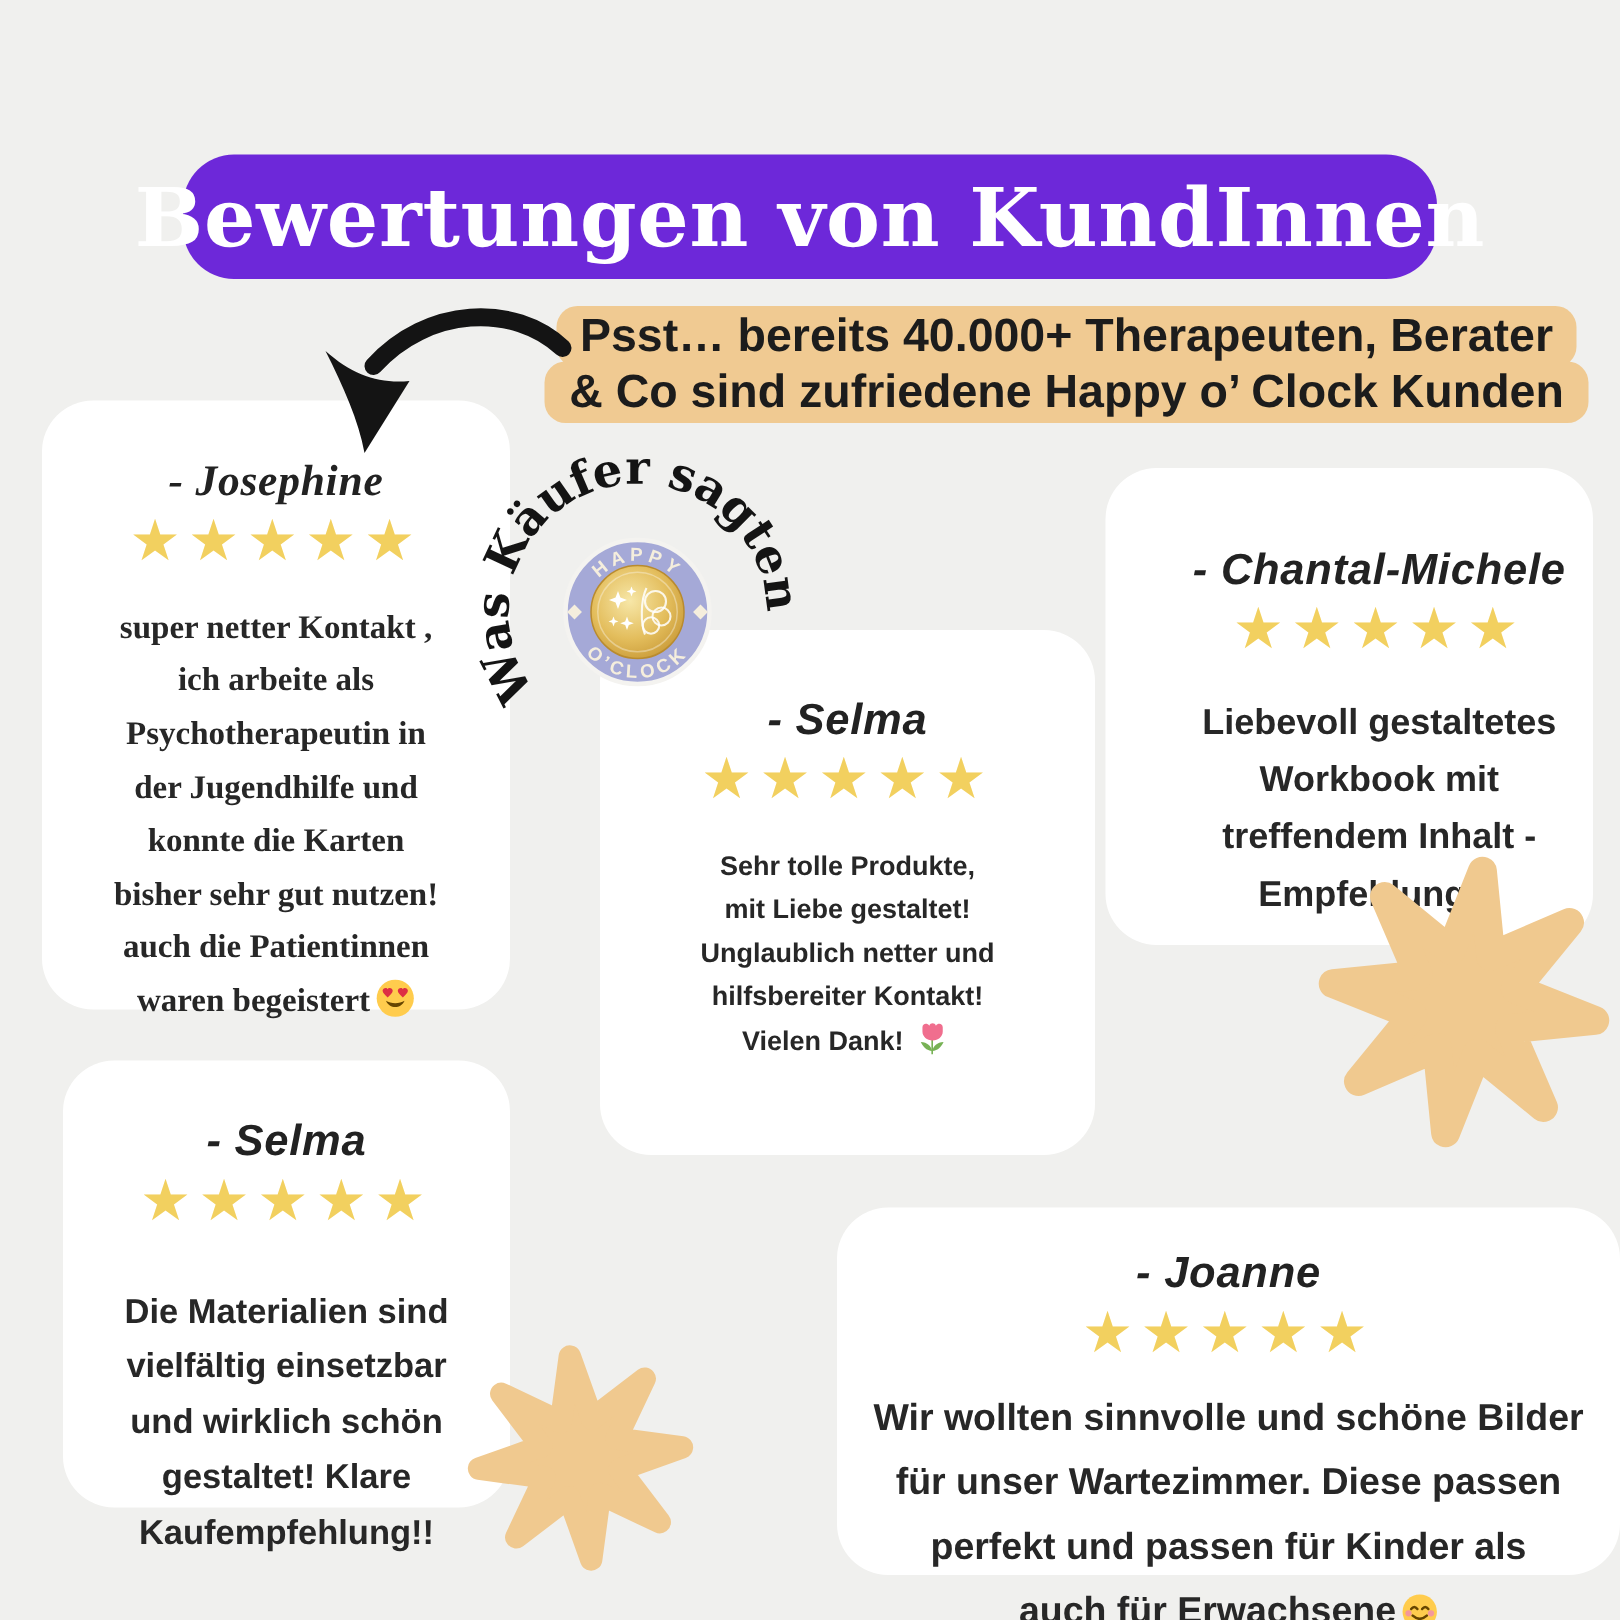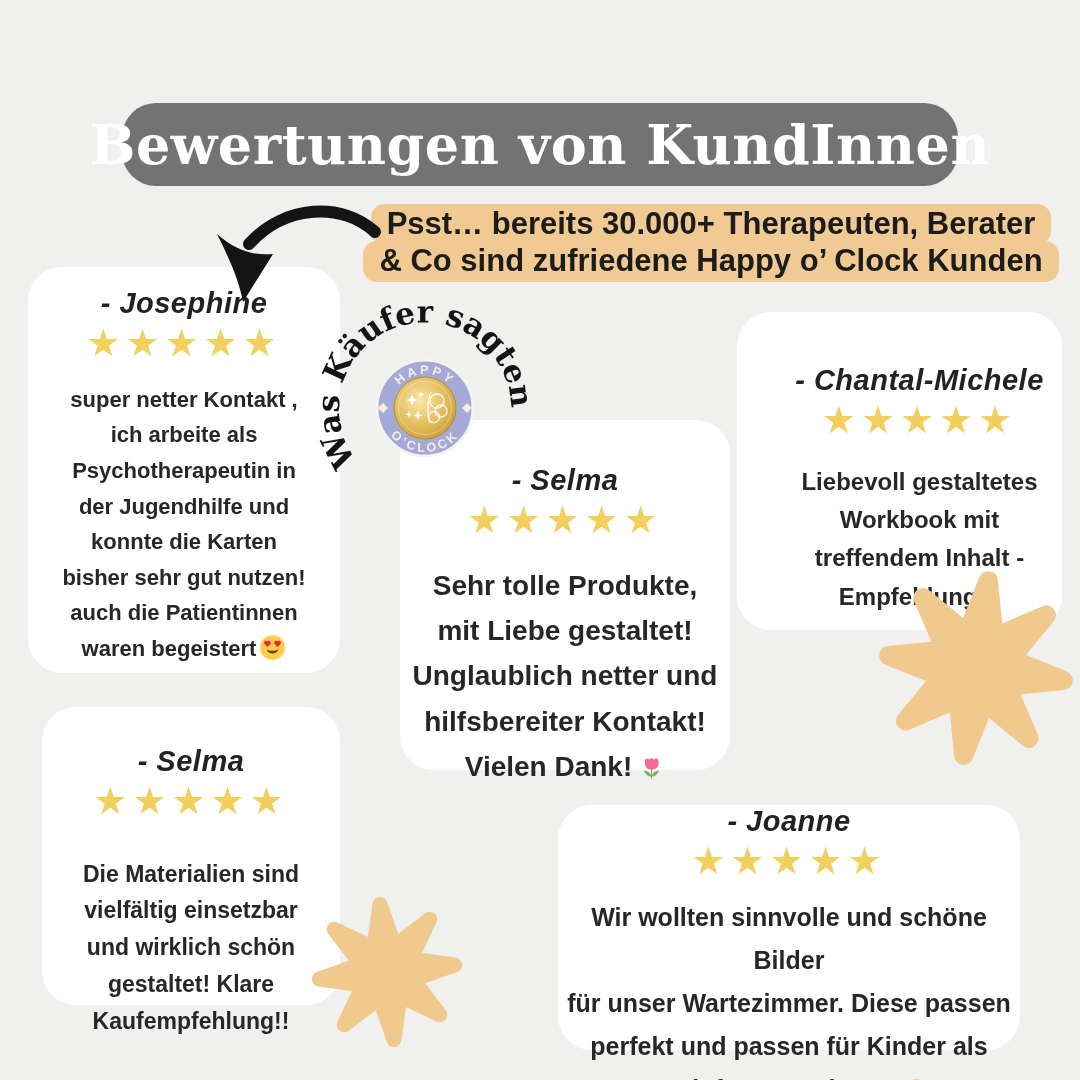--- a/index.html
+++ b/index.html
@@ -1,65 +1,65 @@
 <!DOCTYPE html>
 <html><head>
 <meta charset="utf-8">
 <style>
   html,body{margin:0;padding:0;background:#d8d8d6;}
   .canvas{position:relative;width:1080px;height:1080px;background:#f0f0ee;overflow:hidden;
           font-family:"Liberation Sans",sans-serif;color:#242424;}
 
   
   .title-banner{position:absolute;left:122px;top:103px;width:836px;height:83px;
-    background:#737373;border-radius:34px;display:flex;align-items:center;justify-content:center;z-index:4;}
+    background:#6d28d9;border-radius:34px;display:flex;align-items:center;justify-content:center;z-index:4;}
   .title-banner h1{margin:0;font-family:"DejaVu Serif","Liberation Serif",serif;font-weight:bold;
     font-size:54px;color:#ffffff;letter-spacing:0.5px;white-space:nowrap;}
 
   
   .promo{position:absolute;left:345px;top:204px;width:732px;text-align:center;z-index:4;line-height:1;}
   .promo .hl{display:inline-block;background:#f0ca92;border-radius:14px;padding:4px 16px 6px;
     font-size:31px;font-weight:bold;color:#1c1c1c;white-space:nowrap;}
   .promo .hl.second{margin-top:-4px;}
 
   
   .arrow-svg{position:absolute;left:203px;top:196px;z-index:6;}
   .logo-svg{position:absolute;left:295px;top:278px;z-index:6;}
   .decor-svg{position:absolute;left:0;top:0;z-index:5;pointer-events:none;}
 
   
   .card{position:absolute;background:#ffffff;border-radius:34px;text-align:center;
         box-sizing:border-box;z-index:2;}
   .card .name{font-style:italic;font-weight:bold;font-size:29px;color:#222222;letter-spacing:0.5px;}
   .card .stars{font-size:38px;line-height:1.15;color:#f2d05f;letter-spacing:5px;margin-top:2px;}
   .card .review-text{font-weight:bold;color:#272727;white-space:pre-line;margin-top:14px;}
-  .card1{left:28px;top:267px;width:312px;height:406px;padding-top:20px;}
+  .card1{left:28px;top:267px;width:312px;height:406px;padding-top:38px;font-family:Liberation Serif, serif;}
   .card1 .review-text{font-size:22px;line-height:1.62;margin-top:16px;}
   .card2{left:400px;top:420px;width:330px;height:350px;padding-top:44px;}
-  .card2 .review-text{font-size:28px;line-height:1.62;margin-top:20px;}
+  .card2 .review-text{font-size:18px;line-height:1.62;margin-top:20px;}
   .card3{left:737px;top:312px;width:325px;height:318px;padding-top:52px;padding-left:40px;}
   .card3 .review-text{font-size:24px;line-height:1.6;margin-top:20px;}
   .card4{left:42px;top:707px;width:298px;height:298px;padding-top:38px;}
   .card4 .review-text{font-size:23px;line-height:1.6;margin-top:32px;}
-  .card5{left:558px;top:805px;width:462px;height:245px;}
+  .card5{left:558px;top:805px;width:522px;height:245px;padding-top:28px;}
   .card5 .review-text{font-size:25px;line-height:1.72;margin-top:12px;}
 
   .emoji{vertical-align:-5px;margin-left:3px;}
 </style>
 </head>
 <body>
 
 <div class="canvas">
 
   <div class="title-banner">
     <h1>Bewertungen von KundInnen</h1>
   </div>
 
   <div class="promo">
-    <span class="hl">Psst… bereits 30.000+ Therapeuten, Berater</span><br>
+    <span class="hl">Psst… bereits 40.000+ Therapeuten, Berater</span><br>
     <span class="hl second">&amp; Co sind zufriedene Happy o’ Clock Kunden</span>
   </div>
 
   <svg class="arrow-svg" width="182" height="118" viewBox="0 0 182 118">
     <path d="M172 36 C140 6, 82 8, 46 48" fill="none" stroke="#141414" stroke-width="12" stroke-linecap="round"></path>
     <path d="M14 38 C32 54, 50 60, 70 58 L40 106 C36 84, 26 62, 14 38 Z" fill="#141414"></path>
   </svg>
 
   <svg class="logo-svg" width="260" height="260" viewBox="-130 -130 260 260">
     <defs>

